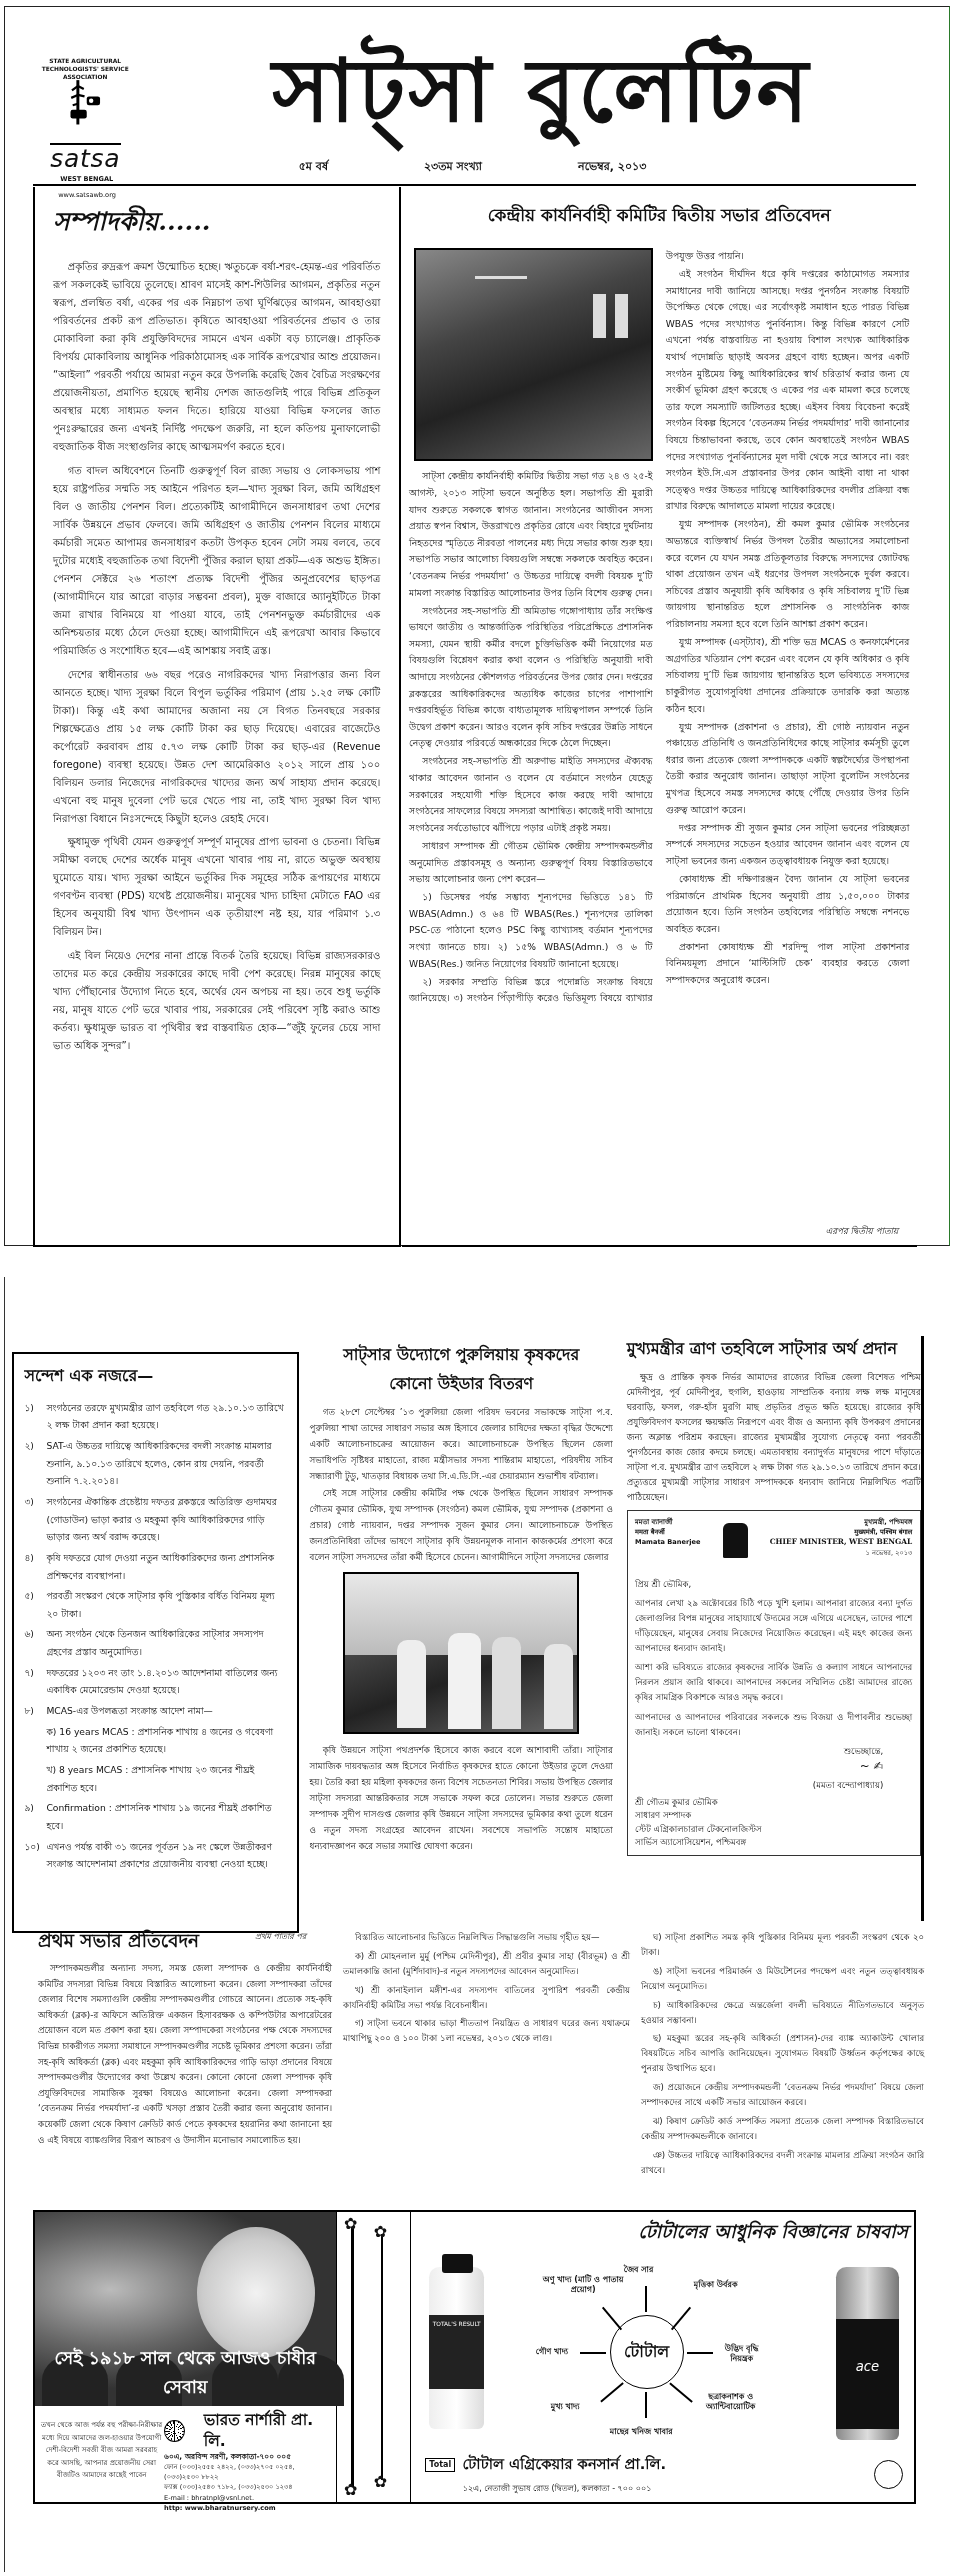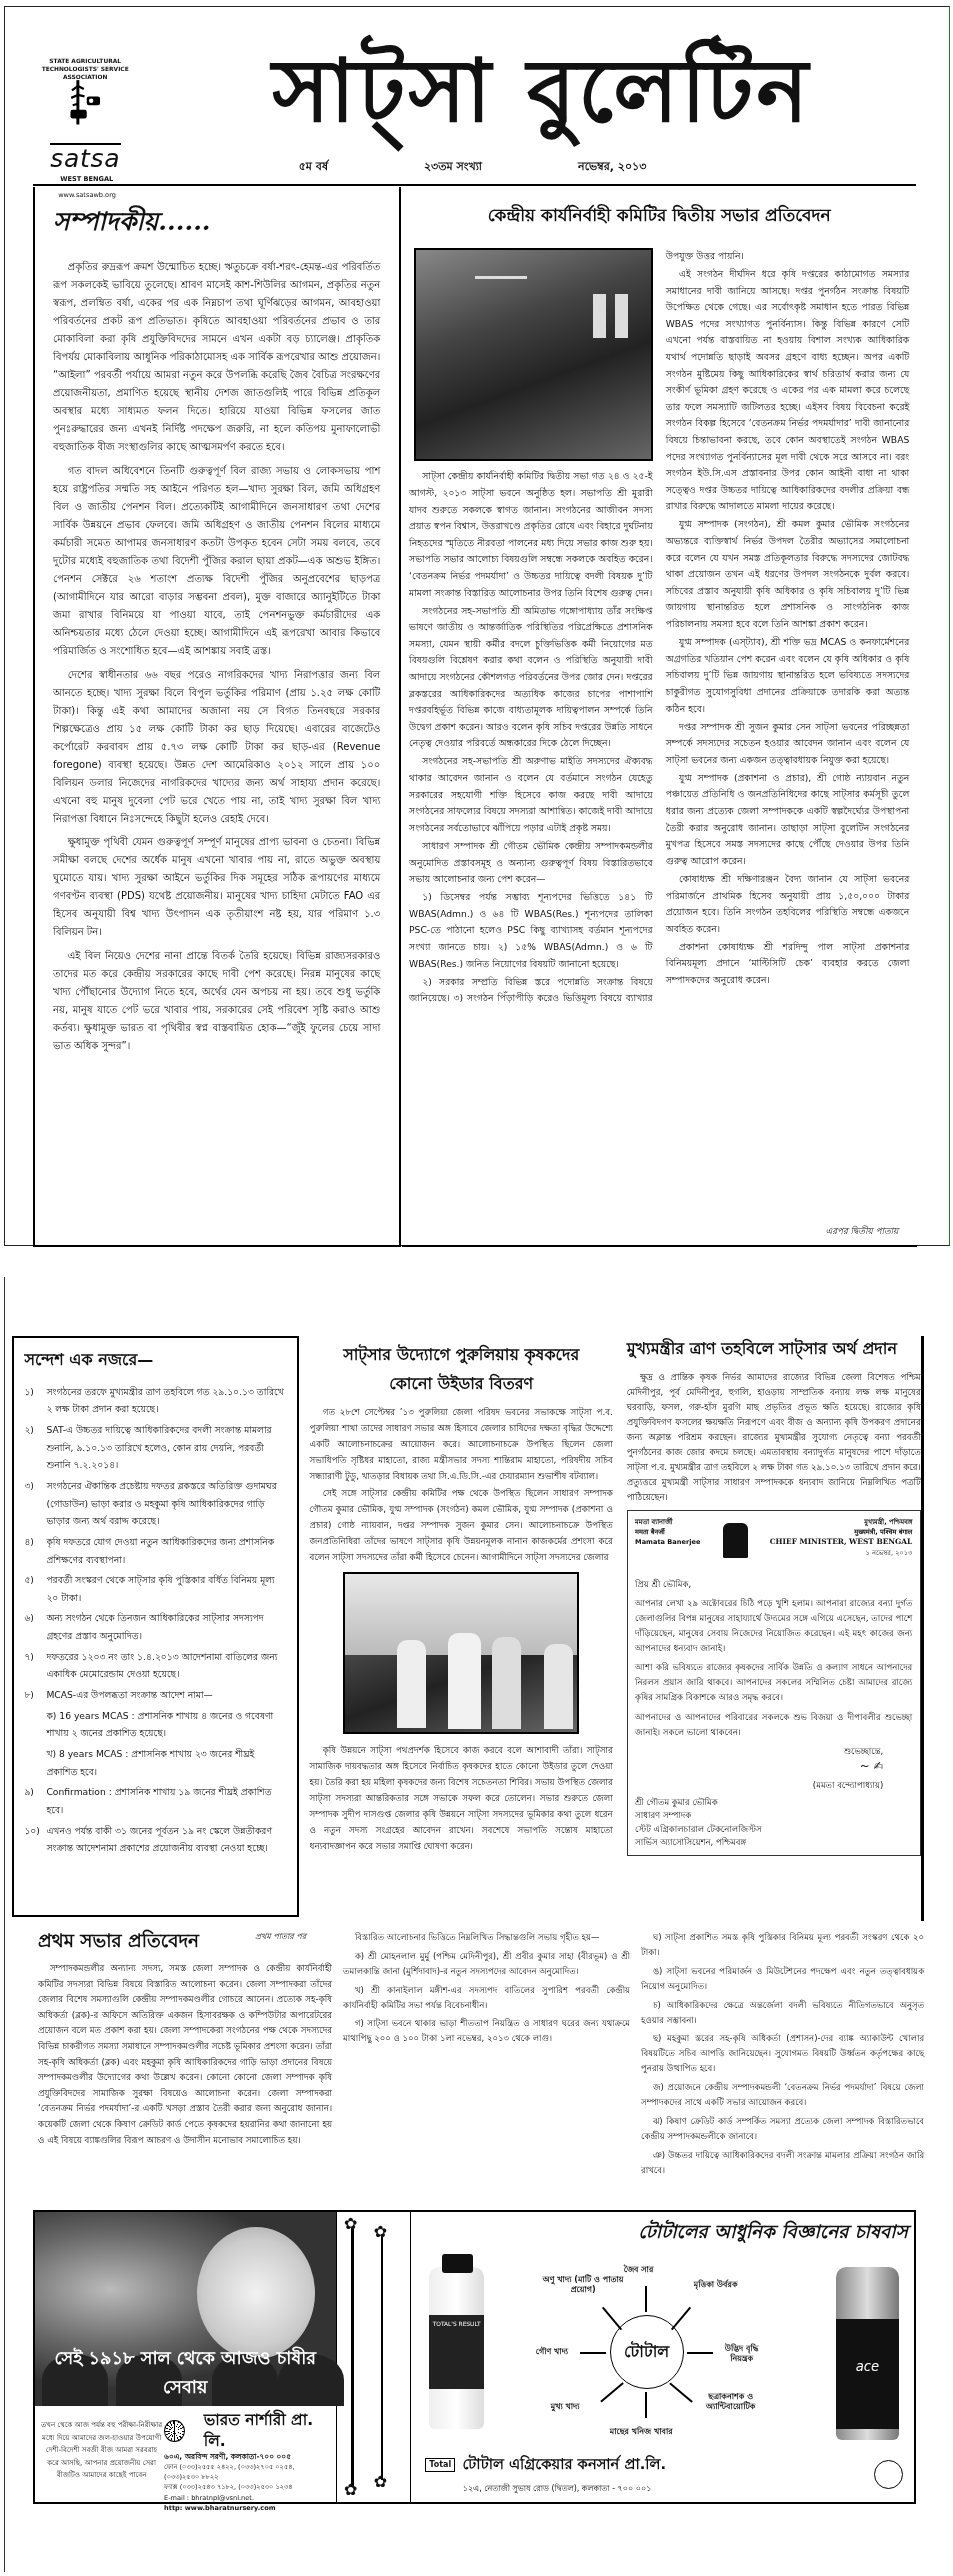--- a/index.html
+++ b/index.html
@@ -22,21 +22,21 @@
 .editorial p{font-size:10px;line-height:18px;text-align:justify;text-indent:14.7px;margin-bottom:5.9px}
 .report{position:absolute;left:397px;top:180px;width:515px;height:1060px;border-bottom:2.9px solid #000;padding:11px 7.4px}
 .report h2{font-size:17px;font-weight:bold;text-align:center;margin:3.7px 0 18.4px}
 .report .cols{column-count:2;column-gap:13.2px;font-size:9.2px;line-height:16.6px;text-align:justify}
 .report .cols p{text-indent:13.2px;margin-bottom:1.5px}
 .photo{background:linear-gradient(160deg,#888 0%,#444 35%,#222 60%,#666 100%);border:2.2px solid #000;position:relative;overflow:hidden}
 .photo1{width:239px;height:213px;float:right;margin:0 0 7.4px 8.8px}
 .photo .ph-light{position:absolute;background:#ddd}
 .continued{position:absolute;right:18.4px;bottom:5.9px;font-size:8.8px;font-style:italic}
 
-.glance{position:absolute;left:7.4px;top:59px;width:287px;height:581px;border:2.9px solid #000;padding:8.8px 10.3px}
+.glance{position:absolute;left:7.4px;top:75px;width:287px;height:581px;border:2.9px solid #000;padding:8.8px 10.3px}
 .glance h2{font-size:16px;font-weight:bold;margin-bottom:8.8px}
 .glance ol{list-style:none;font-size:9.2px;line-height:17.7px}
 .glance li{display:flex;margin-bottom:2.9px}
 .glance li .n{width:22px;flex-shrink:0}
 .glance .sub{padding-left:22px;font-size:9.2px;line-height:17.7px;margin-bottom:2.9px}
 .puru{position:absolute;left:302px;top:59px;width:309px;height:581px;padding:3.7px 2.9px}
 .puru h2{font-size:16px;font-weight:bold;text-align:center;line-height:29px;margin-bottom:5.9px}
 .puru p{font-size:8.7px;line-height:16px;text-align:justify;text-indent:13.2px;margin-bottom:1.5px}
 .photo2{width:236px;height:162px;margin:7.4px auto}
 .caption{font-size:8.2px;line-height:14.7px;text-align:justify}
@@ -136,23 +136,23 @@
       </div>
       <p>সাট্‌সা কেন্দ্রীয় কার্যনির্বাহী কমিটির দ্বিতীয় সভা গত ২৪ ও ২৫-ই আগস্ট, ২০১৩ সাট্‌সা ভবনে অনুষ্ঠিত হল। সভাপতি শ্রী মুরারী যাদব শুরুতে সকলকে স্বাগত জানান। সংগঠনের আজীবন সদস্য প্রয়াত স্বপন বিশ্বাস, উত্তরাখণ্ডে প্রকৃতির রোষে এবং বিহারে দুর্ঘটনায় নিহতদের স্মৃতিতে নীরবতা পালনের মধ্য দিয়ে সভার কাজ শুরু হয়। সভাপতি সভার আলোচ্য বিষয়গুলি সম্বন্ধে সকলকে অবহিত করেন। ‘বেতনক্রম নির্ভর পদমর্যাদা’ ও উচ্চতর দায়িত্বে বদলী বিষয়ক দু’টি মামলা সংক্রান্ত বিস্তারিত আলোচনার উপর তিনি বিশেষ গুরুত্ব দেন।</p>
       <p>সংগঠনের সহ-সভাপতি শ্রী অমিতাভ গঙ্গোপাধ্যায় তাঁর সংক্ষিপ্ত ভাষণে জাতীয় ও আন্তর্জাতিক পরিস্থিতির পরিপ্রেক্ষিতে প্রশাসনিক সমস্যা, যেমন স্থায়ী কর্মীর বদলে চুক্তিভিত্তিক কর্মী নিয়োগের মত বিষয়গুলি বিশ্লেষণ করার কথা বলেন ও পরিস্থিতি অনুযায়ী দাবী আদায়ে সংগঠনের কৌশলগত পরিবর্তনের উপর জোর দেন। দপ্তরের ব্লকস্তরের আধিকারিকদের অত্যধিক কাজের চাপের পাশাপাশি দপ্তরবহির্ভূত বিভিন্ন কাজে বাধ্যতামূলক দায়িত্বপালন সম্পর্কে তিনি উদ্বেগ প্রকাশ করেন। আরও বলেন কৃষি সচিব দপ্তরের উন্নতি সাধনে নেতৃত্ব দেওয়ার পরিবর্তে অন্ধকারের দিকে ঠেলে দিচ্ছেন।</p>
       <p>সংগঠনের সহ-সভাপতি শ্রী অরুণাভ মাইতি সদস্যদের ঐক্যবদ্ধ থাকার আবেদন জানান ও বলেন যে বর্তমানে সংগঠন যেহেতু সরকারের সহযোগী শক্তি হিসেবে কাজ করছে দাবী আদায়ে সংগঠনের সাফল্যের বিষয়ে সদস্যরা আশান্বিত। কাজেই দাবী আদায়ে সংগঠনের সর্বতোভাবে ঝাঁপিয়ে পড়ার এটাই প্রকৃষ্ট সময়।</p>
       <p>সাধারণ সম্পাদক শ্রী গৌতম ভৌমিক কেন্দ্রীয় সম্পাদকমন্ডলীর অনুমোদিত প্রস্তাবসমূহ ও অন্যান্য গুরুত্বপূর্ণ বিষয় বিস্তারিতভাবে সভায় আলোচনার জন্য পেশ করেন—</p>
       <p>১) ডিসেম্বর পর্যন্ত সম্ভাব্য শূন্যপদের ভিত্তিতে ১৪১ টি WBAS(Admn.) ও ৬৪ টি WBAS(Res.) শূন্যপদের তালিকা PSC-তে পাঠানো হলেও PSC কিছু ব্যাখ্যাসহ বর্তমান শূন্যপদের সংখ্যা জানতে চায়। ২) ১৫% WBAS(Admn.) ও ৬ টি WBAS(Res.) জনিত নিয়োগের বিষয়টি জানানো হয়েছে।</p>
       <p>২) সরকার সম্প্রতি বিভিন্ন স্তরে পদোন্নতি সংক্রান্ত বিষয়ে জানিয়েছে। ৩) সংগঠন পিঁড়াপীড়ি করেও ভিত্তিমূল্য বিষয়ে ব্যাখ্যার উপযুক্ত উত্তর পায়নি।</p>
       <p>এই সংগঠন দীর্ঘদিন ধরে কৃষি দপ্তরের কাঠামোগত সমস্যার সমাধানের দাবী জানিয়ে আসছে। দপ্তর পুনর্গঠন সংক্রান্ত বিষয়টি উপেক্ষিত থেকে গেছে। এর সর্বোৎকৃষ্ট সমাধান হতে পারত বিভিন্ন WBAS পদের সংখ্যাগত পুনর্বিন্যাস। কিন্তু বিভিন্ন কারণে সেটি এখনো পর্যন্ত বাস্তবায়িত না হওয়ায় বিশাল সংখ্যক আধিকারিক যথার্থ পদোন্নতি ছাড়াই অবসর গ্রহণে বাধ্য হচ্ছেন। অপর একটি সংগঠন মুষ্টিমেয় কিছু আধিকারিকের স্বার্থ চরিতার্থ করার জন্য যে সংকীর্ণ ভূমিকা গ্রহণ করেছে ও একের পর এক মামলা করে চলেছে তার ফলে সমস্যাটি জটিলতর হচ্ছে। এইসব বিষয় বিবেচনা করেই সংগঠন বিকল্প হিসেবে ‘বেতনক্রম নির্ভর পদমর্যাদার’ দাবী জানানোর বিষয়ে চিন্তাভাবনা করছে, তবে কোন অবস্থাতেই সংগঠন WBAS পদের সংখ্যাগত পুনর্বিন্যাসের মূল দাবী থেকে সরে আসবে না। বরং সংগঠন ইউ.সি.এস প্রস্তাবনার উপর কোন আইনী বাধা না থাকা সত্ত্বেও দপ্তর উচ্চতর দায়িত্বে আধিকারিকদের বদলীর প্রক্রিয়া বন্ধ রাখার বিরুদ্ধে আদালতে মামলা দায়ের করেছে।</p>
       <p>যুগ্ম সম্পাদক (সংগঠন), শ্রী কমল কুমার ভৌমিক সংগঠনের অভ্যন্তরে ব্যক্তিস্বার্থ নির্ভর উপদল তৈরীর অভ্যাসের সমালোচনা করে বলেন যে যখন সমস্ত প্রতিকূলতার বিরুদ্ধে সদস্যদের জোটবদ্ধ থাকা প্রয়োজন তখন এই ধরণের উপদল সংগঠনকে দুর্বল করবে। সচিবের প্রস্তাব অনুযায়ী কৃষি অধিকার ও কৃষি সচিবালয় দু’টি ভিন্ন জায়গায় স্থানান্তরিত হলে প্রশাসনিক ও সাংগঠনিক কাজ পরিচালনায় সমস্যা হবে বলে তিনি আশঙ্কা প্রকাশ করেন।</p>
       <p>যুগ্ম সম্পাদক (এস্‌ট্যাব), শ্রী শক্তি ভদ্র MCAS ও কনফার্মেশনের অগ্রগতির খতিয়ান পেশ করেন এবং বলেন যে কৃষি অধিকার ও কৃষি সচিবালয় দু’টি ভিন্ন জায়গায় স্থানান্তরিত হলে ভবিষ্যতে সদস্যদের চাকুরীগত সুযোগসুবিধা প্রদানের প্রক্রিয়াকে তদারকি করা অত্যন্ত কঠিন হবে।</p>
+      <p>যুগ্ম সম্পাদক (প্রকাশনা ও প্রচার), শ্রী গোষ্ঠ ন্যায়বান নতুন পঞ্চায়েত প্রতিনিধি ও জনপ্রতিনিধিদের কাছে সাট্‌সার কর্মসূচী তুলে ধরার জন্য প্রত্যেক জেলা সম্পাদককে একটি স্বল্পদৈর্ঘ্যের উপস্থাপনা তৈরী করার অনুরোধ জানান। তাছাড়া সাট্‌সা বুলেটিন সংগঠনের মুখপত্র হিসেবে সমস্ত সদস্যদের কাছে পৌঁছে দেওয়ার উপর তিনি গুরুত্ব আরোপ করেন।</p>
       <p>দপ্তর সম্পাদক শ্রী সুজন কুমার সেন সাট্‌সা ভবনের পরিচ্ছন্নতা সম্পর্কে সদস্যদের সচেতন হওয়ার আবেদন জানান এবং বলেন যে সাট্‌সা ভবনের জন্য একজন তত্ত্বাবধায়ক নিযুক্ত করা হয়েছে।</p>
-      <p>যুগ্ম সম্পাদক (প্রকাশনা ও প্রচার), শ্রী গোষ্ঠ ন্যায়বান নতুন পঞ্চায়েত প্রতিনিধি ও জনপ্রতিনিধিদের কাছে সাট্‌সার কর্মসূচী তুলে ধরার জন্য প্রত্যেক জেলা সম্পাদককে একটি স্বল্পদৈর্ঘ্যের উপস্থাপনা তৈরী করার অনুরোধ জানান। তাছাড়া সাট্‌সা বুলেটিন সংগঠনের মুখপত্র হিসেবে সমস্ত সদস্যদের কাছে পৌঁছে দেওয়ার উপর তিনি গুরুত্ব আরোপ করেন।</p>
-      <p>কোষাধ্যক্ষ শ্রী দক্ষিণারঞ্জন বৈদ্য জানান যে সাট্‌সা ভবনের পরিমার্জনে প্রাথমিক হিসেব অনুযায়ী প্রায় ১,৫০,০০০ টাকার প্রয়োজন হবে। তিনি সংগঠন তহবিলের পরিস্থিতি সম্বন্ধে একজনে অবহিত করেন।</p>
+      <p>কোষাধ্যক্ষ শ্রী দক্ষিণারঞ্জন বৈদ্য জানান যে সাট্‌সা ভবনের পরিমার্জনে প্রাথমিক হিসেব অনুযায়ী প্রায় ১,৫০,০০০ টাকার প্রয়োজন হবে। তিনি সংগঠন তহবিলের পরিস্থিতি সম্বন্ধে নশনভে অবহিত করেন।</p>
       <p>প্রকাশনা কোষাধ্যক্ষ শ্রী শরদিন্দু পাল সাট্‌সা প্রকাশনার বিনিময়মূল্য প্রদানে ‘মাল্টিসিটি চেক’ ব্যবহার করতে জেলা সম্পাদকদের অনুরোধ করেন।</p>
     </div>
     <div class="continued">এরপর দ্বিতীয় পাতায়</div>
   </div>
 </div>
 
 <div class="page page2">
   <div class="glance">
     <h2>সন্দেশ এক নজরে—</h2>
     <ol>

